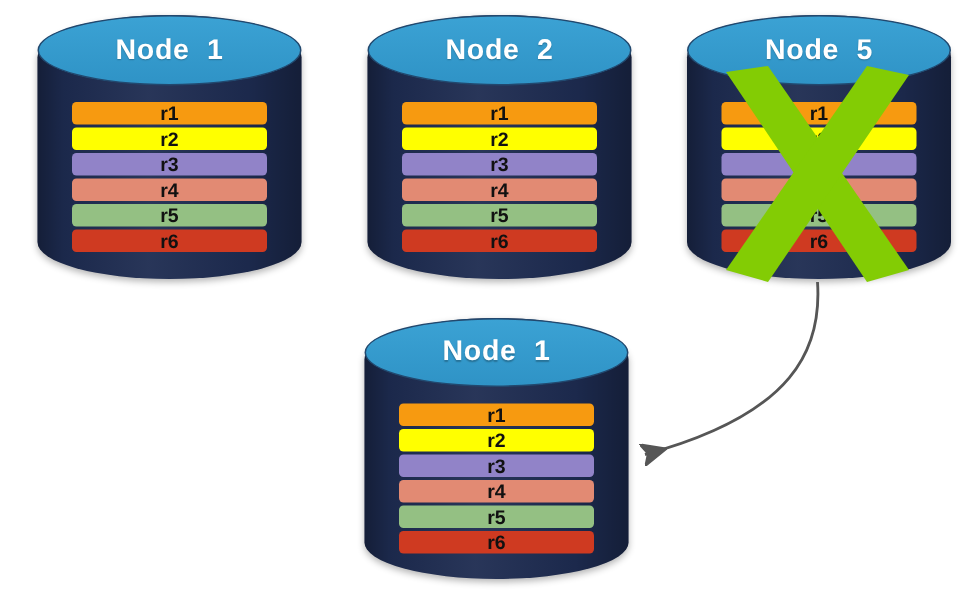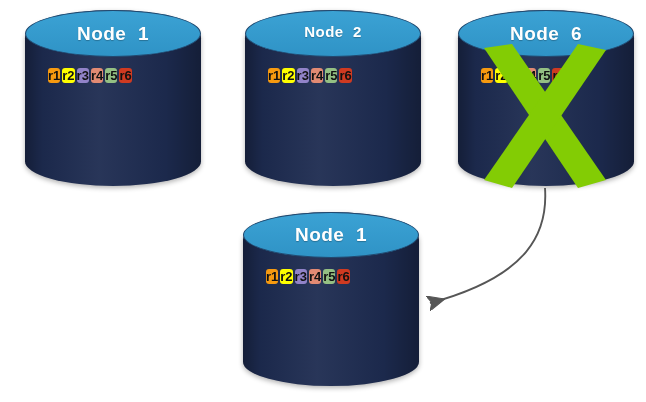--- a/index.html
+++ b/index.html
@@ -75,21 +75,21 @@
     color: #ffffff;
     font-weight: bold;
     letter-spacing: 0.5px;
     text-shadow: 0 1px 1px rgba(0,0,0,0.25);
     white-space: pre;
   }
 
   .rows {
     position: absolute;
     display: flex;
-    flex-direction: row;
+    flex-direction: column;
   }
 
   .row {
     position: relative;
     border-radius: 3px;
     color: #111111;
     font-weight: bold;
     text-align: center;
     line-height: 1;
     display: flex;
@@ -131,36 +131,36 @@
       <div class="row" style="height:15px; font-size:13px; background:#e28a73;">r4</div>
       <div class="row" style="height:15px; font-size:13px; background:#94c083;">r5</div>
       <div class="row" style="height:15px; font-size:13px; background:#cf3a21;">r6</div>
     </div>
   </div>
 
   <div class="node" style="left:245px; top:10px; width:176px; height:176px;">
     <div class="node-body"></div>
     <div class="node-shade"></div>
     <div class="node-top" style="top:0px; height:47px;"></div>
-    <div class="node-title" style="top:13px; font-size:15px;">Node  2</div>
+    <div class="node-title" style="top:13px; font-size:19px;">Node  2</div>
     <div class="rows" style="left:23px; top:58px; width:130px; gap:2px;">
       <div class="row" style="height:15px; font-size:13px; background:#f79a10;">r1</div>
       <div class="row" style="height:15px; font-size:13px; background:#ffff00;">r2</div>
       <div class="row" style="height:15px; font-size:13px; background:#9183c8;">r3</div>
       <div class="row" style="height:15px; font-size:13px; background:#e28a73;">r4</div>
       <div class="row" style="height:15px; font-size:13px; background:#94c083;">r5</div>
       <div class="row" style="height:15px; font-size:13px; background:#cf3a21;">r6</div>
     </div>
   </div>
 
   <div class="node" style="left:458px; top:10px; width:176px; height:176px;">
     <div class="node-body"></div>
     <div class="node-shade"></div>
     <div class="node-top" style="top:0px; height:47px;"></div>
-    <div class="node-title" style="top:13px; font-size:19px;">Node  6</div>
+    <div class="node-title" style="top:13px; font-size:19px;">Node  5</div>
     <div class="rows" style="left:23px; top:58px; width:130px; gap:2px;">
       <div class="row" style="height:15px; font-size:13px; background:#f79a10;">r1</div>
       <div class="row" style="height:15px; font-size:13px; background:#ffff00;">r2</div>
       <div class="row" style="height:15px; font-size:13px; background:#9183c8;">r3</div>
       <div class="row" style="height:15px; font-size:13px; background:#e28a73;">r4</div>
       <div class="row" style="height:15px; font-size:13px; background:#94c083;">r5</div>
       <div class="row" style="height:15px; font-size:13px; background:#cf3a21;">r6</div>
     </div>
   </div>
 

